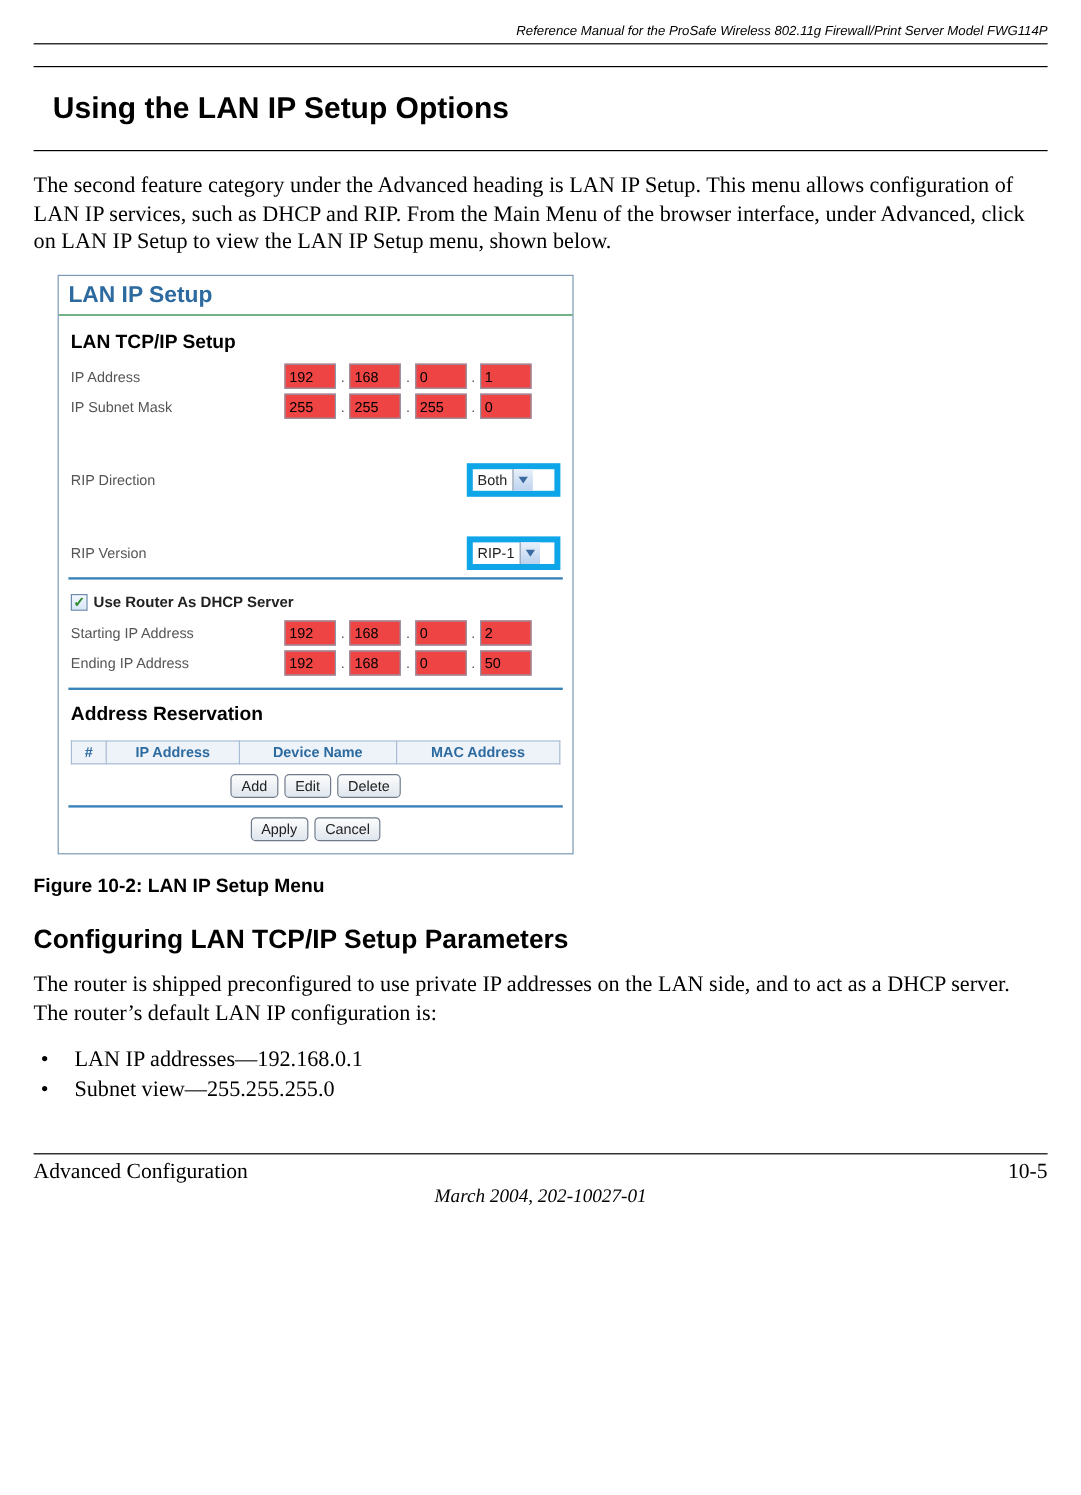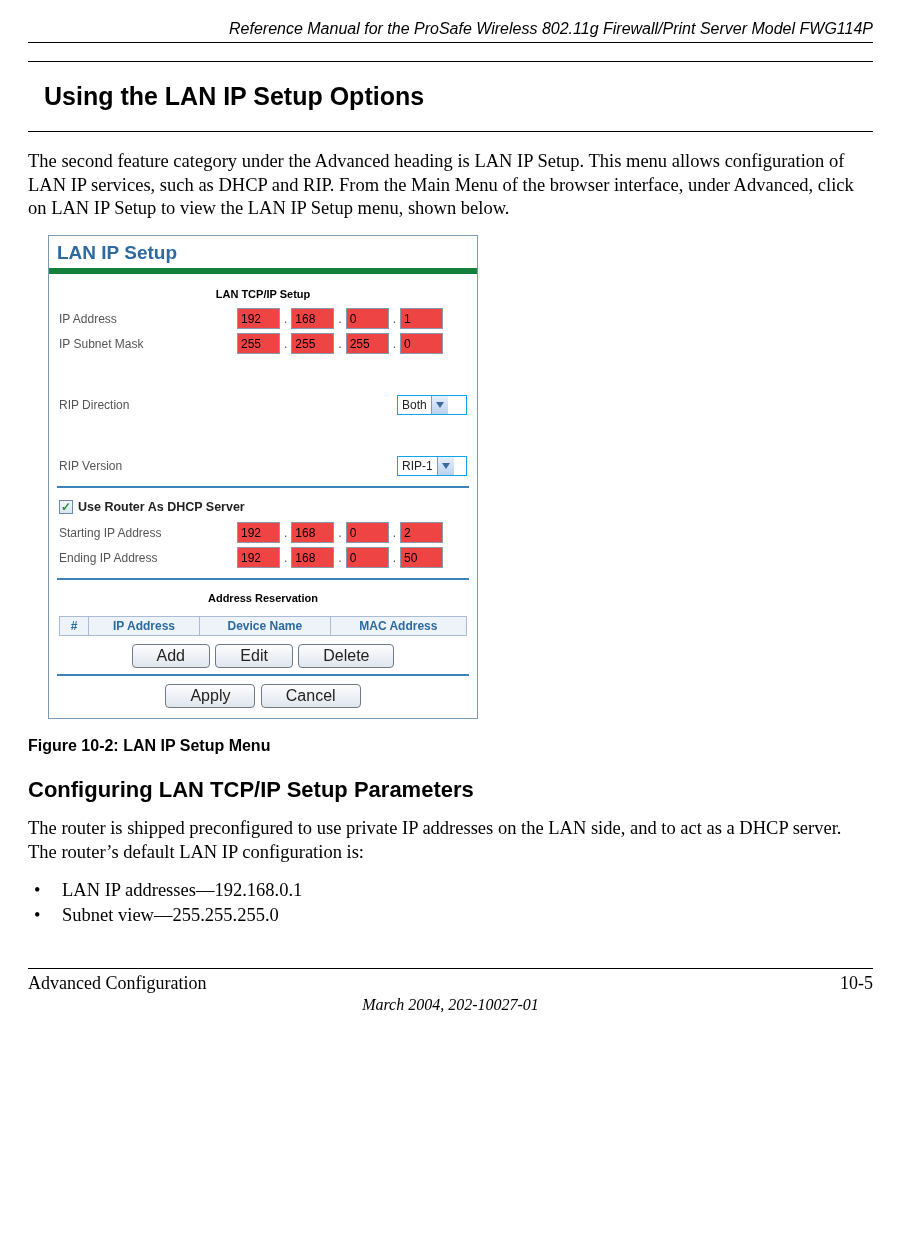--- a/index.html
+++ b/index.html
@@ -11,21 +11,21 @@
     width: 901px;
   }
   .page {
     padding: 20px 28px 20px 28px;
     box-sizing: border-box;
     width: 901px;
   }
   .running-header {
     font-family: Arial, Helvetica, sans-serif;
     font-style: italic;
-    font-size: 16px;
+    font-size: 11px;
     text-align: right;
     margin-bottom: 4px;
   }
   .hr-thin {
     border: none;
     border-top: 1.2px solid #000;
     margin: 0 0 18px 0;
   }
   .hr-section-top {
     border: none;
@@ -62,32 +62,31 @@
     width: 430px;
     box-sizing: border-box;
     padding-bottom: 10px;
   }
   .panel-title {
     color: #2c6aa0;
     font-family: Arial, Helvetica, sans-serif;
     font-size: 19px;
     font-weight: bold;
     padding: 6px 8px 4px 8px;
-    border-bottom: 6px solid #15803d;
+    border-bottom: 1px solid #15803d;
     margin-bottom: 4px;
   }
   .group {
     padding: 4px 10px 2px 10px;
   }
   .group-title {
     font-weight: bold;
     color: #000;
-    font-size: 11px;
+    font-size: 16px;
     margin: 6px 0 6px 0;
-    text-align: center;
   }
   .group-sep {
     border: none;
     border-top: 2px solid #3a84b9;
     margin: 6px 8px 2px 8px;
   }
   .row {
     display: flex;
     align-items: center;
     height: 25px;
@@ -109,21 +108,21 @@
     padding: 1px 3px;
     box-sizing: content-box;
   }
   .dot {
     padding: 0 2px;
     color: #555;
   }
   .select-shell {
     display: inline-flex;
     align-items: center;
-    border: 1px solid #0ea5e9;
+    border: 5px solid #0ea5e9;
     background: #fff;
     height: 18px;
     font-size: 12px;
     padding-left: 4px;
   }
   .select-arrow {
     width: 16px;
     height: 18px;
     background: linear-gradient(#e8f0fb,#bcd2ee);
     border-left: 1px solid #8a9aad;
@@ -172,22 +171,22 @@
   .btn-row {
     text-align: center;
     margin-top: 8px;
   }
   .btn {
     display: inline-block;
     border: 1px solid #6e7a8a;
     border-radius: 4px;
     background: linear-gradient(#fdfdfd,#dfe6ee);
     font-family: Tahoma, Arial, sans-serif;
-    font-size: 16px;
-    padding: 2px 24px;
+    font-size: 12px;
+    padding: 2px 8px;
     margin: 0 1px;
     color: #222;
     cursor: default;
   }
   .figure-caption {
     font-family: Arial, Helvetica, sans-serif;
     font-weight: bold;
     font-size: 16px;
     margin: 18px 0 22px 0;
   }

